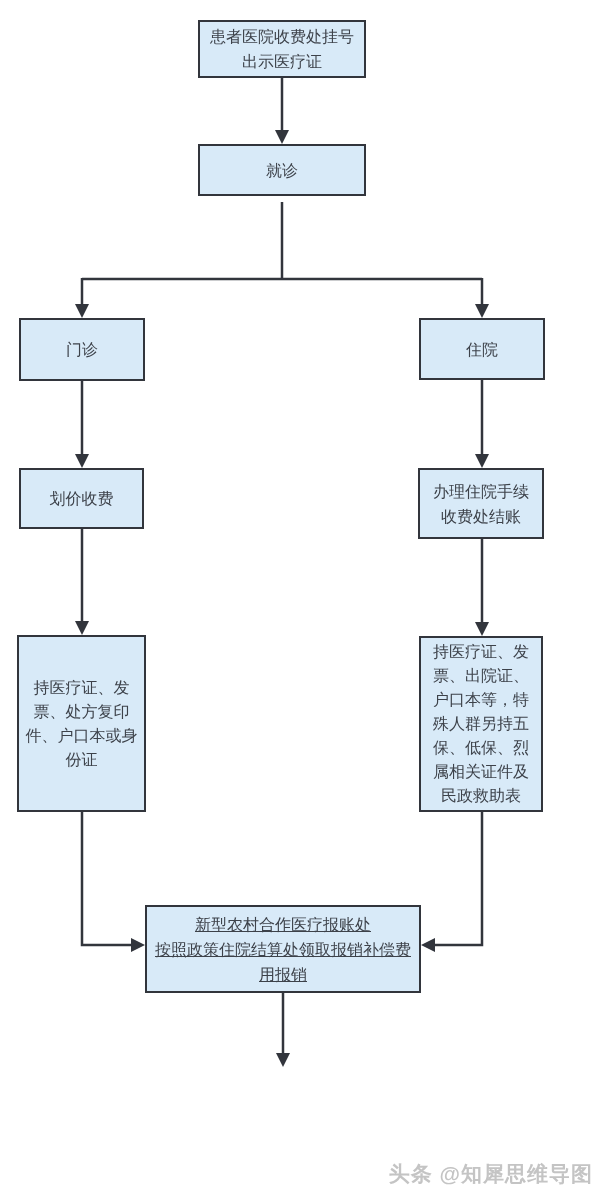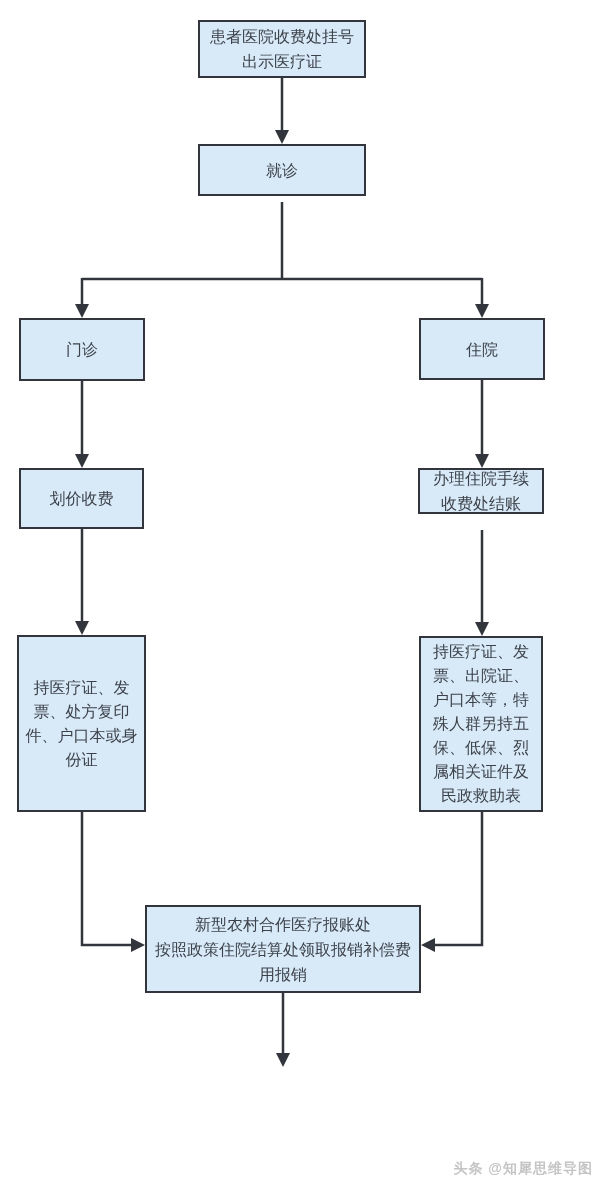--- a/index.html
+++ b/index.html
@@ -32,29 +32,29 @@
     align-items:center;
     justify-content:center;
     text-align:center;
     white-space:pre-line;
   }
   .n-start{left:198px;top:20px;width:168px;height:58px;}
   .n-visit{left:198px;top:144px;width:168px;height:52px;}
   .n-outpatient{left:19px;top:318px;width:126px;height:63px;}
   .n-inpatient{left:419px;top:318px;width:126px;height:62px;text-align:right;}
   .n-pricing{left:19px;top:468px;width:125px;height:61px;text-align:right;}
-  .n-admission{left:418px;top:468px;width:126px;height:46px;}
+  .n-admission{left:418px;top:468px;width:126px;height:71px;}
   .n-outpatient-docs{left:17px;top:635px;width:129px;height:177px;line-height:24px;}
   .n-inpatient-docs{left:419px;top:636px;width:124px;height:176px;line-height:24px;}
-  .n-reimbursement{left:145px;top:905px;width:276px;height:88px;}
+  .n-reimbursement{left:145px;top:905px;width:276px;height:88px;text-decoration:underline;}
   .n-end{left:219px;top:1067px;width:127px;height:61px;border-radius:30px;}
   .watermark{
     position:absolute;
     right:14px;top:1160px;
-    font-size:14px;
+    font-size:21px;
     font-weight:700;
     letter-spacing:1px;
     color:var(--watermark);
     text-shadow:2px 2px 0 #ffffff;
   }
 </style>
 </head>
 <body>
 
 <div class="canvas">

